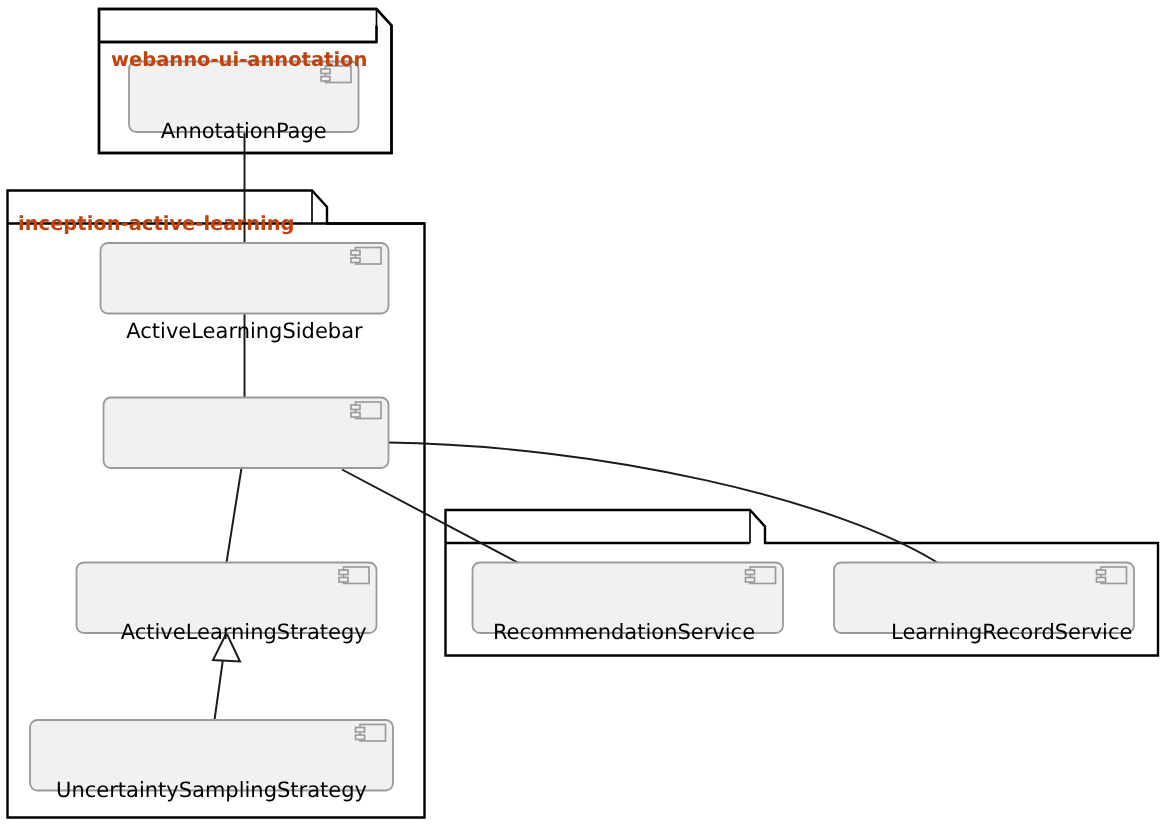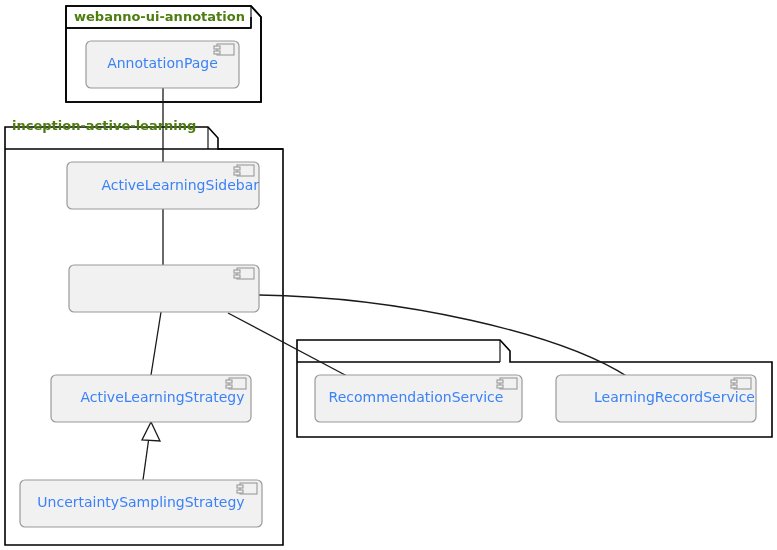--- a/index.html
+++ b/index.html
@@ -18,31 +18,33 @@
   #diagram-svg {
     position: absolute;
     left: 0;
     top: 0;
   }
   .pkg-label {
     position: absolute;
     font-family: "DejaVu Sans", sans-serif;
     font-size: 13px;
     font-weight: bold;
-    color: #4d7c0f;
+    color: #c2410c;
     white-space: nowrap;
     letter-spacing: 0px;
+    margin-top: 24px;
   }
   .comp-label {
     position: absolute;
     font-family: "DejaVu Sans", sans-serif;
     font-size: 14px;
-    color: #3b82f6;
+    color: #000000;
     white-space: nowrap;
     text-align: center;
+    margin-top: 25px;
   }
 </style>
 </head>
 <body>
 
 <div id="diagram-root">
 
   <svg id="diagram-svg" width="777" height="550" viewBox="0 0 777 550">
 
     <g>
@@ -149,21 +151,21 @@
     </g>
   </svg>
 
   <div class="pkg-label" style="left:74px; top:9px;">webanno-ui-annotation</div>
 
   <div class="pkg-label" style="left:12px; top:118px;text-align:right;">inception-active-learning</div>
 
 
   <div class="comp-label" style="left:86px; top:55px; width:153px;">AnnotationPage</div>
 
-  <div class="comp-label" style="left:67px; top:177px; width:192px;text-align:right;">ActiveLearningSidebar</div>
+  <div class="comp-label" style="left:67px; top:188px; width:192px;">ActiveLearningSidebar</div>
 
 
   <div class="comp-label" style="left:51px; top:389px; width:223px;">ActiveLearningStrategy</div>
 
   <div class="comp-label" style="left:20px; top:494px; width:242px;">UncertaintySamplingStrategy</div>
 
   <div class="comp-label" style="left:315px; top:389px; width:202px;">RecommendationService</div>
 
   <div class="comp-label" style="left:556px; top:389px; width:237px;">LearningRecordService</div>
 

